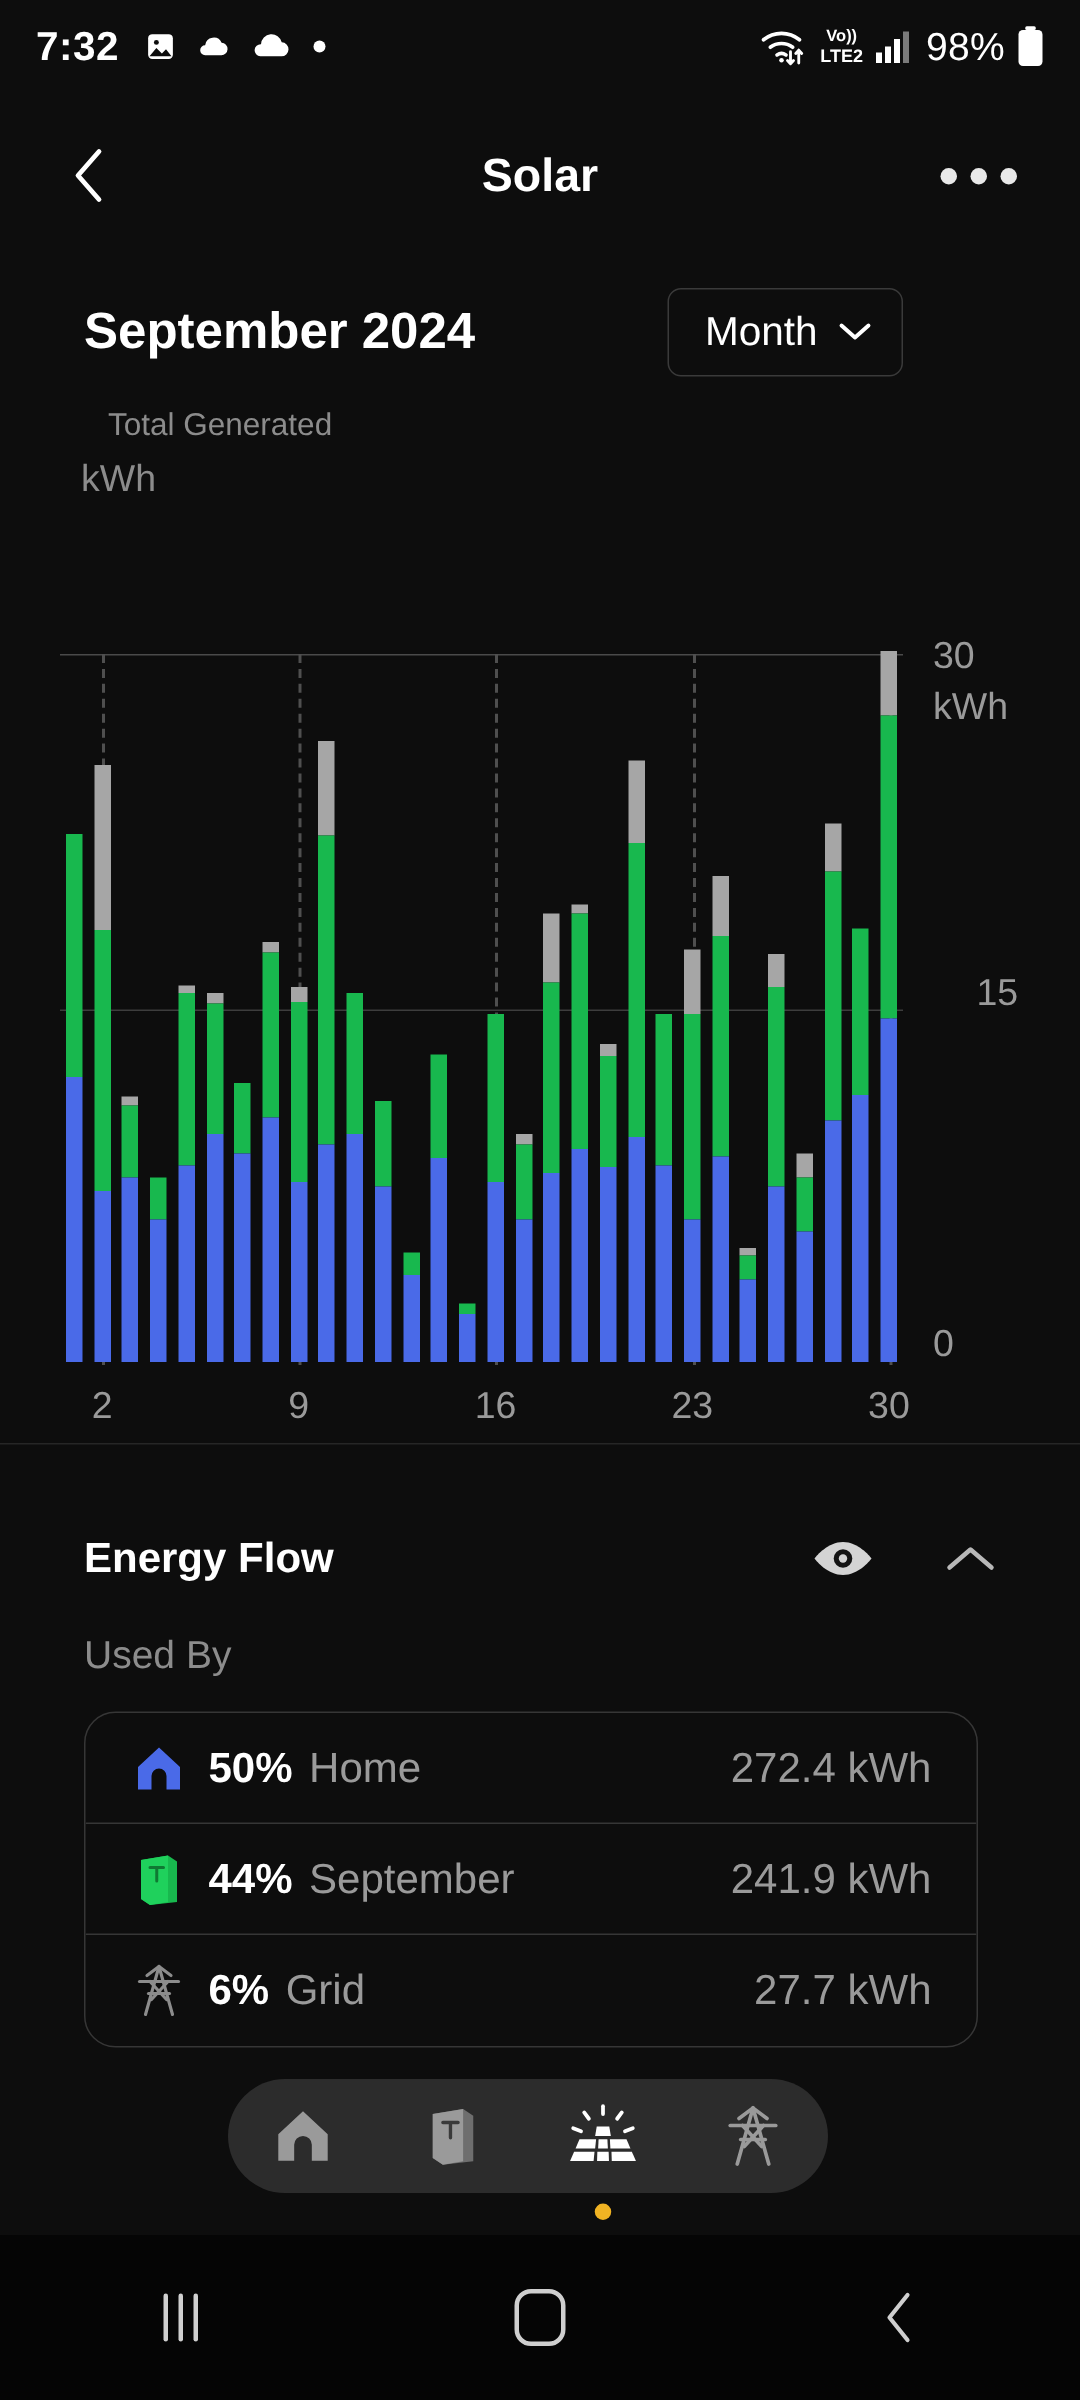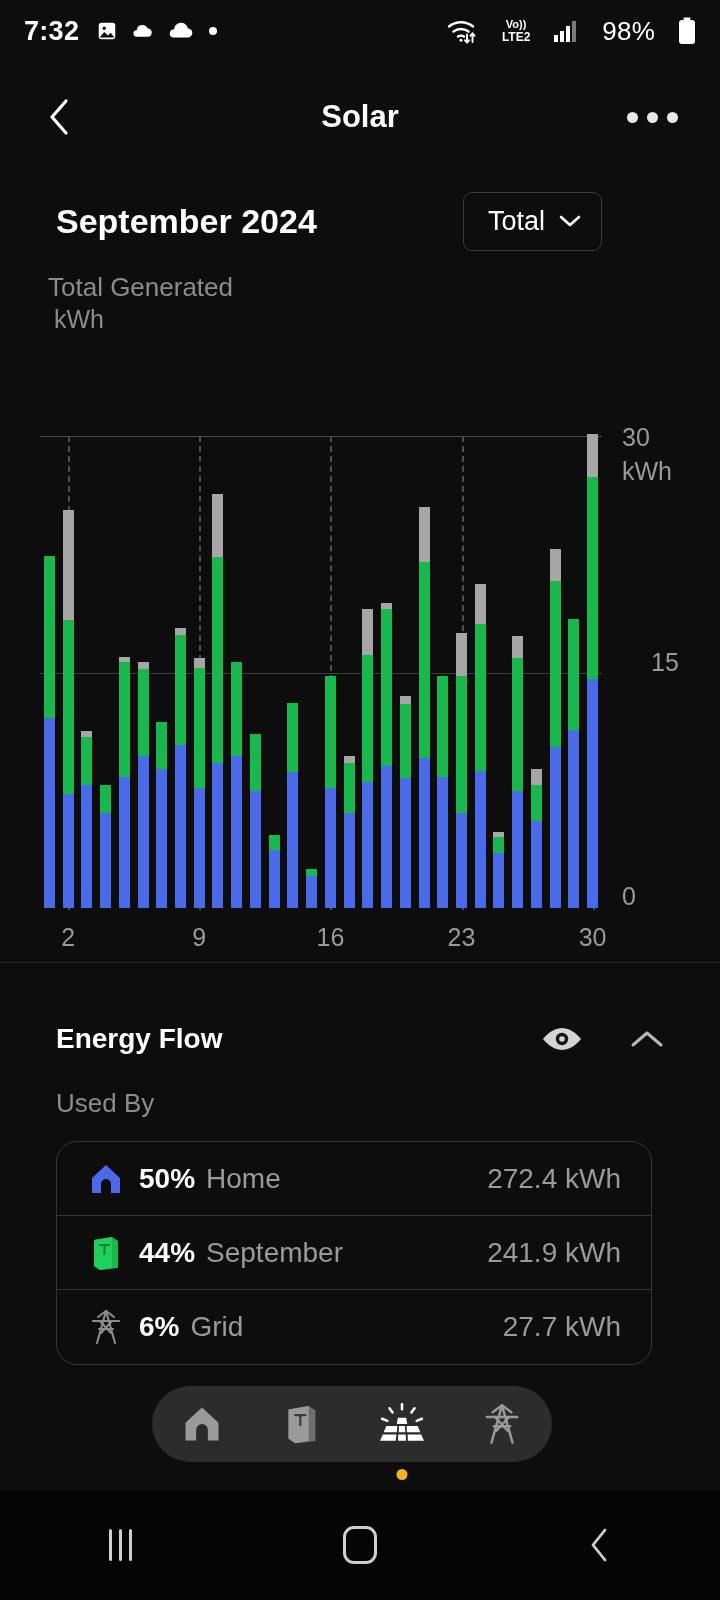--- a/index.html
+++ b/index.html
@@ -9,21 +9,21 @@
     color:#fff;
     -webkit-font-smoothing:antialiased;
   }
   .phone { position:relative; width:720px; height:1600px; background:#0d0d0d; overflow:hidden; }
 
   
   .statusbar { position:absolute; top:0; left:0; width:720px; height:62px;
     background:#0d0d0d; display:flex; align-items:center; padding:0 24px; }
   .sb-time { font-size:27px; font-weight:600; letter-spacing:.3px; color:#fff; }
   .sb-left-icons { display:flex; align-items:center; gap:13px; margin-left:17px; }
-  .sb-right { margin-left:auto; display:flex; align-items:center; gap:23px; }
+  .sb-right { margin-left:auto; display:flex; align-items:center; gap:8px; }
   .sb-batt-text { font-size:26px; font-weight:500; color:#fff; letter-spacing:.2px; }
   .volte { display:flex; flex-direction:column; align-items:center; line-height:1;
            font-size:11px; font-weight:700; color:#fff; }
   .volte .v1 { font-size:11px; }
   .volte .v2 { font-size:12px; margin-top:1px; }
 
   
   .apphead { position:absolute; top:62px; left:0; width:720px; height:110px;
     display:flex; align-items:center; padding:0 42px; }
   .back-chev { width:36px; height:36px; display:flex; align-items:center; justify-content:center; cursor:pointer; }
@@ -35,21 +35,21 @@
   
   .monthrow { position:absolute; top:186px; left:0; width:658px; height:70px;
     display:flex; align-items:center; padding:0 56px; }
   .month-title { font-size:34px; font-weight:600; color:#fff; }
   .period-btn { margin-left:auto; display:flex; align-items:center; gap:14px;
     border:1px solid #3a3a3a; border-radius:9px; padding:13px 20px 13px 24px;
     background:transparent; cursor:pointer; }
   .period-btn span { font-size:27px; font-weight:500; color:#fff; }
 
   
-  .tg-label { position:absolute; top:272px; left:48px; font-size:26px; color:#8c8c8c; font-weight:400; }
+  .tg-label { position:absolute; top:272px; left:72px; font-size:21px; color:#8c8c8c; font-weight:400; }
   .tg-value { position:absolute; top:305px; left:54px; display:flex; align-items:baseline; gap:9px; }
   .tg-num { font-size:45px; font-weight:700; color:#fff; letter-spacing:-.5px; }
   .tg-unit { font-size:25px; color:#8c8c8c; font-weight:500; }
 
   
   .chart-wrap { position:absolute; top:410px; left:0; width:720px; height:552px; }
   .plot { position:absolute; left:40px; top:13px; width:562px; height:485px; }
   .gridline { position:absolute; left:0; width:562px; height:1px; background:#4a4a4a; }
   .gridline.g15 { background:#3d3d3d; }
   .vdash { position:absolute; top:13px; width:0; border-left:2px dashed #4f4f4f; height:474px; }
@@ -164,21 +164,21 @@
     <div class="dots">
       <i></i>
         <i></i>
         <i></i>
     </div>
   </div>
 
   <div class="monthrow">
     <div class="month-title">September 2024</div>
     <div class="period-btn">
-      <span>Total</span>
+      <span>Month</span>
       <svg width="22" height="14" viewBox="0 0 22 14">
         <path d="M2 3l9 8 9-8" stroke="#fff" stroke-width="2.6" fill="none" stroke-linecap="round" stroke-linejoin="round"></path>
       </svg>
     </div>
   </div>
 
   <div class="tg-label">Total Generated</div>
   <div class="tg-value">
     <span class="tg-unit">kWh</span>
   </div>

